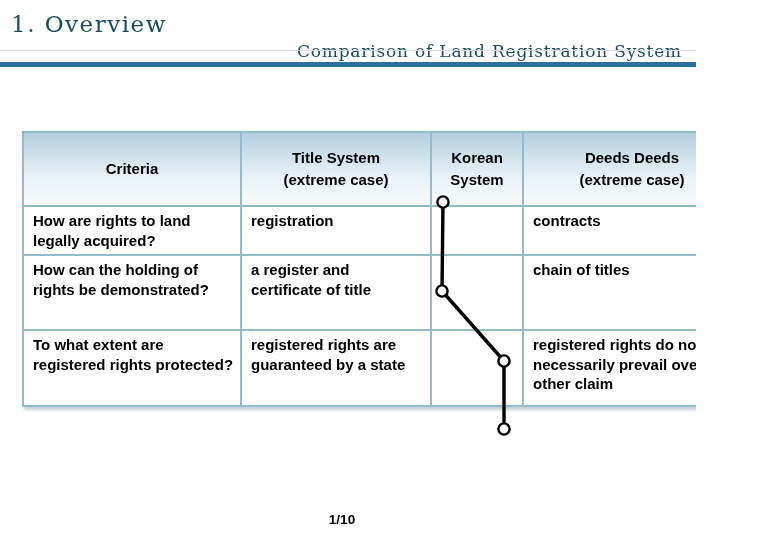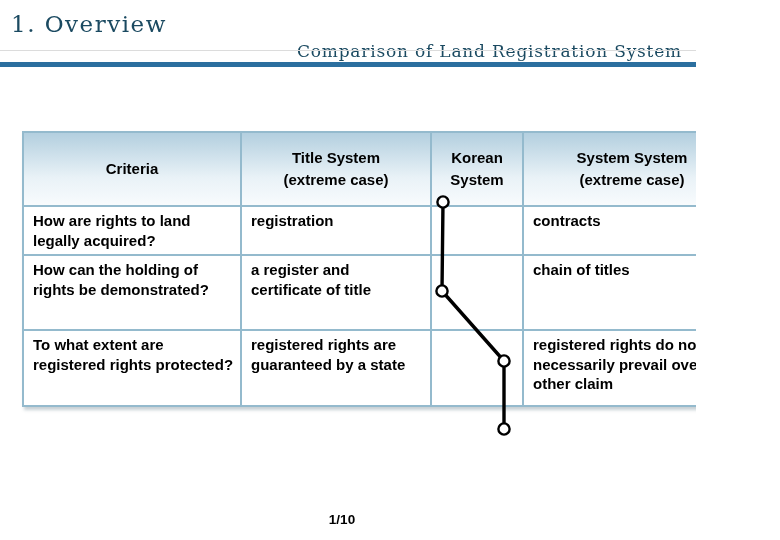--- a/index.html
+++ b/index.html
@@ -75,21 +75,21 @@
         <col style="width:92px">
         <col style="width:218px">
     </colgroup>
     <thead>
       <tr class="hdr">
         <th>Criteria</th>
         <th>Title System
 (extreme case)</th>
         <th>Korean
 System</th>
-        <th>System System
+        <th>Deeds Deeds
 (extreme case)</th>
       </tr>
     </thead>
     <tbody>
       <tr class="r1">
         <td>How are rights to land legally acquired?</td>
         <td>registration</td>
         <td></td>
         <td>contracts</td>
       </tr>

